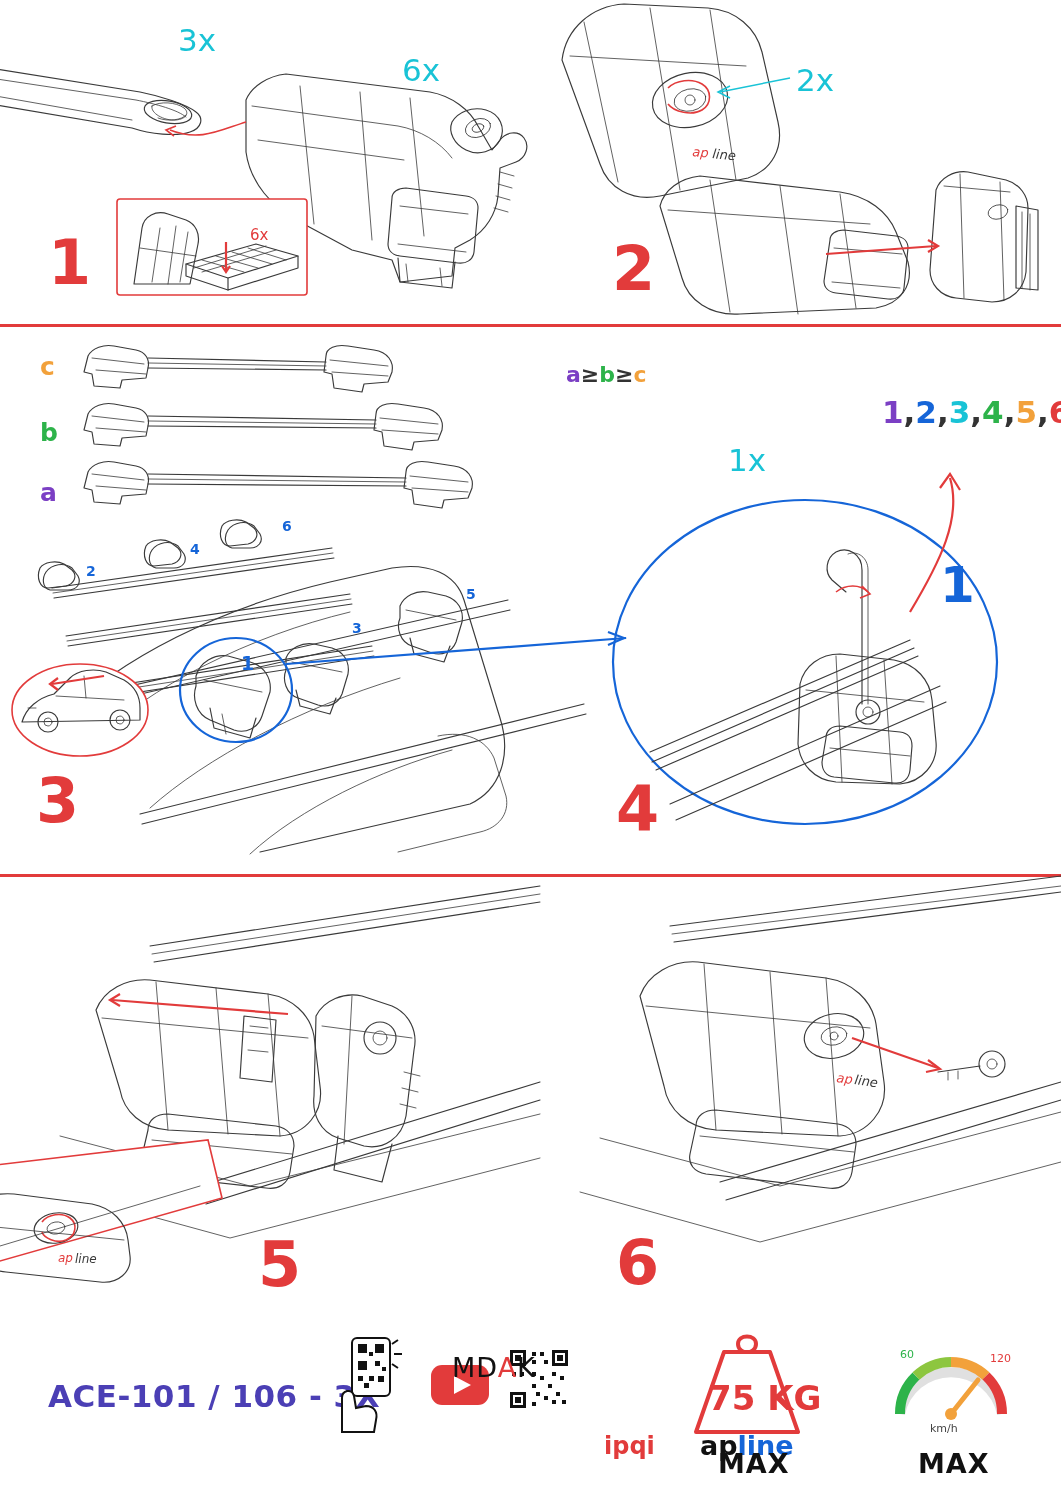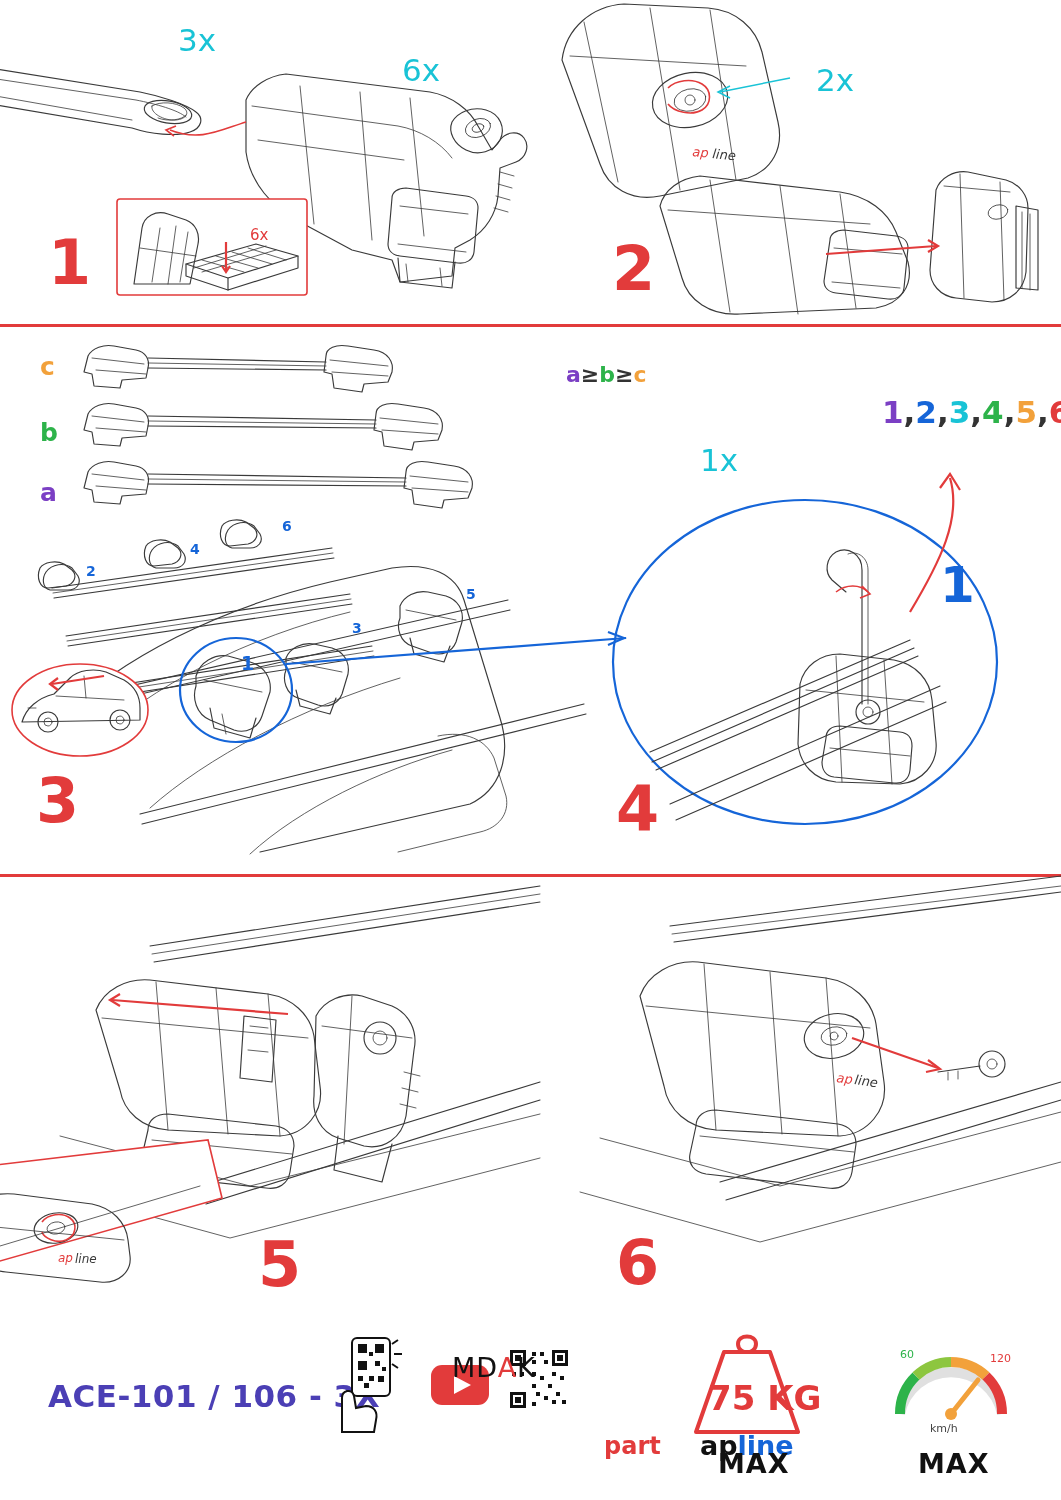--- a/index.html
+++ b/index.html
@@ -211,21 +211,21 @@
       <path class="ln" d="M476,206 L498,210 L498,290 L476,288 Z"></path>
       <path class="ln2" d="M482,212 L482,288 M490,214 L490,290"></path>
 
       <path class="redthick" d="M286,254 L396,246"></path>
       <path class="redthick" d="M388,240 L398,246 L388,252"></path>
 
       <path class="cyan" d="M250,78 L180,92"></path>
       <path class="cyan" d="M190,86 L178,92 L190,98"></path>
     </svg>
   </div>
-  <div class="qty" style="left:816px;top:62px;">2x</div>
+  <div class="qty" style="left:796px;top:62px;">2x</div>
   <div class="stepnum" style="left:612px;top:238px;">2</div>
 
   <div class="letter c" style="left:40px;top:352px;">c</div>
   <div class="letter b" style="left:40px;top:418px;">b</div>
   <div class="letter a" style="left:40px;top:478px;">a</div>
 
   <div class="panel" style="left:70px;top:338px;width:400px;height:170px;">
     <svg width="400" height="170" viewBox="0 0 400 170">
 
       <g>
@@ -374,21 +374,21 @@
       <path class="ln" d="M252,252 L252,118 C252,102 238,94 226,100 C216,106 214,120 222,128 L236,140"></path>
       <path class="ln2" d="M258,252 L258,118 C258,106 248,98 238,102"></path>
 
       <path class="red" d="M226,140 C236,132 250,132 258,140"></path>
       <path class="red" d="M252,134 L260,142 L250,146"></path>
 
       <path class="redthick" d="M300,160 C330,110 352,66 340,26"></path>
       <path class="redthick" d="M330,36 L340,22 L350,38"></path>
     </svg>
   </div>
-  <div class="qty" style="left:700px;top:442px;">1x</div>
+  <div class="qty" style="left:728px;top:442px;">1x</div>
   <div class="stepnum blue" style="left:940px;top:560px;font-size:50px;">1</div>
   <div class="seq" style="left:882px;top:394px;">
     <span class="n1">1</span><span style="color:#333">,</span><span class="n2">2</span><span style="color:#333">,</span><span class="n3">3</span><span style="color:#333">,</span><span class="n4">4</span><span style="color:#333">,</span><span class="n5">5</span><span style="color:#333">,</span><span class="n6">6</span>
   </div>
   <div class="stepnum" style="left:616px;top:778px;">4</div>
 
   <div class="panel" style="left:0;top:886px;width:540px;height:430px;">
     <svg width="540" height="430" viewBox="0 0 540 430">
 
       <path class="ln" d="M150,60 L540,0 M154,76 L540,16"></path>
@@ -530,21 +530,21 @@
           <rect x="44" y="52" width="4" height="4"></rect>
         <rect x="54" y="52" width="4" height="4"></rect>
           <rect x="24" y="54" width="4" height="4"></rect>
       </g>
     </svg>
   </div>
 
   <div class="logo-mdak">
     <span>MD</span><span class="red">A</span><span>K</span>
   </div>
-  <div class="logo-ipqi">part</div>
+  <div class="logo-ipqi">ipqi</div>
   <div class="logo-apline">
     <span>ap</span><span class="blue">line</span>
   </div>
 
   <div class="panel" style="left:686px;top:1326px;width:122px;height:110px;">
     <svg width="122" height="110" viewBox="0 0 122 110">
       <path d="M52,18 C52,8 70,8 70,18 C70,24 64,26 64,26 L58,26 C58,26 52,24 52,18 Z" fill="none" stroke="#e23b3b" stroke-width="4"></path>
       <path d="M38,26 L84,26 L112,106 L10,106 Z" fill="none" stroke="#e23b3b" stroke-width="4" stroke-linejoin="round"></path>
     </svg>
   </div>

